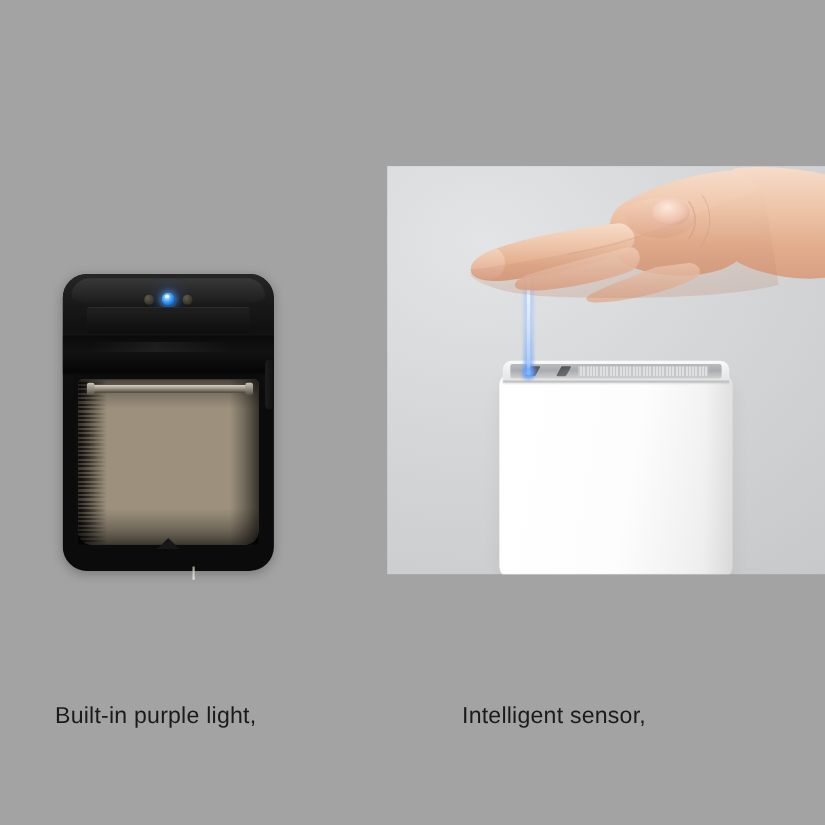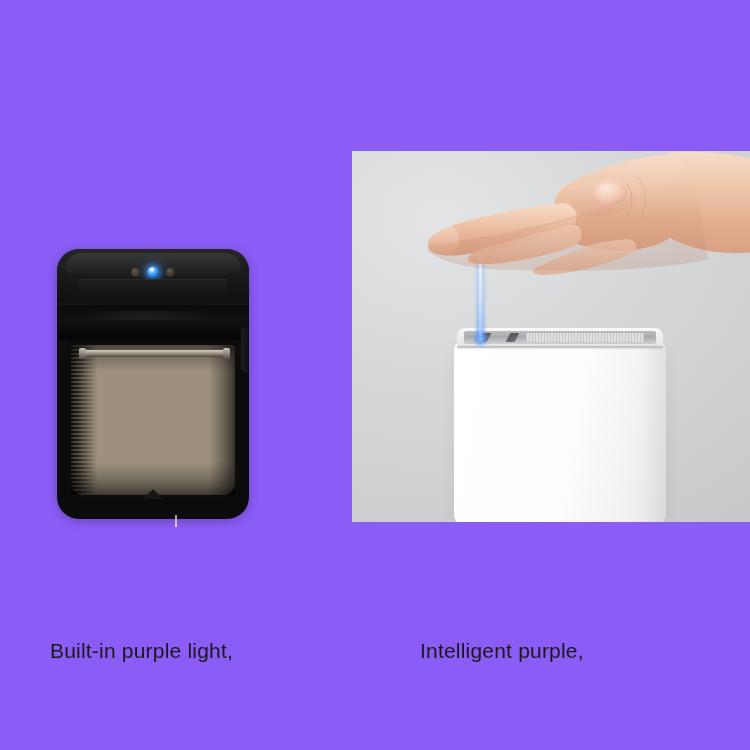--- a/index.html
+++ b/index.html
@@ -13,21 +13,21 @@
     height: 750px;
     overflow: hidden;
     font-family: "Liberation Sans", sans-serif;
     -webkit-font-smoothing: antialiased;
   }
 
   .page {
     position: relative;
     width: 750px;
     height: 750px;
-    background: #8b5cf6;
+    background: #a3a3a3;
   }
 
   
   .panel-left {
     position: absolute;
     left: 0;
     top: 0;
     width: 352px;
     height: 750px;
   }
@@ -516,18 +516,18 @@
         <path d="M8,98 C60,92 130,78 176,62 C210,50 244,34 274,24 L288,112 C240,124 150,126 70,122 C40,120 16,112 8,104 Z" fill="url(#palmshade)" opacity="0.55"></path>
 
         <path d="M206,36 C214,46 214,60 206,70" stroke="#cf9478" stroke-width="1.2" fill="none" opacity="0.5"></path>
         <path d="M218,30 C228,44 228,64 216,78" stroke="#cf9478" stroke-width="1" fill="none" opacity="0.38"></path>
         <path d="M96,84 C120,80 146,74 166,66" stroke="#d49c80" stroke-width="1" fill="none" opacity="0.35"></path>
       </svg>
     </div>
   </div>
 
   <div class="caption caption-right">
-    <span class="line">Intelligent purple,</span>
+    <span class="line">Intelligent sensor,</span>
     
     
   </div>
 
 </div>
 
 </body></html>

